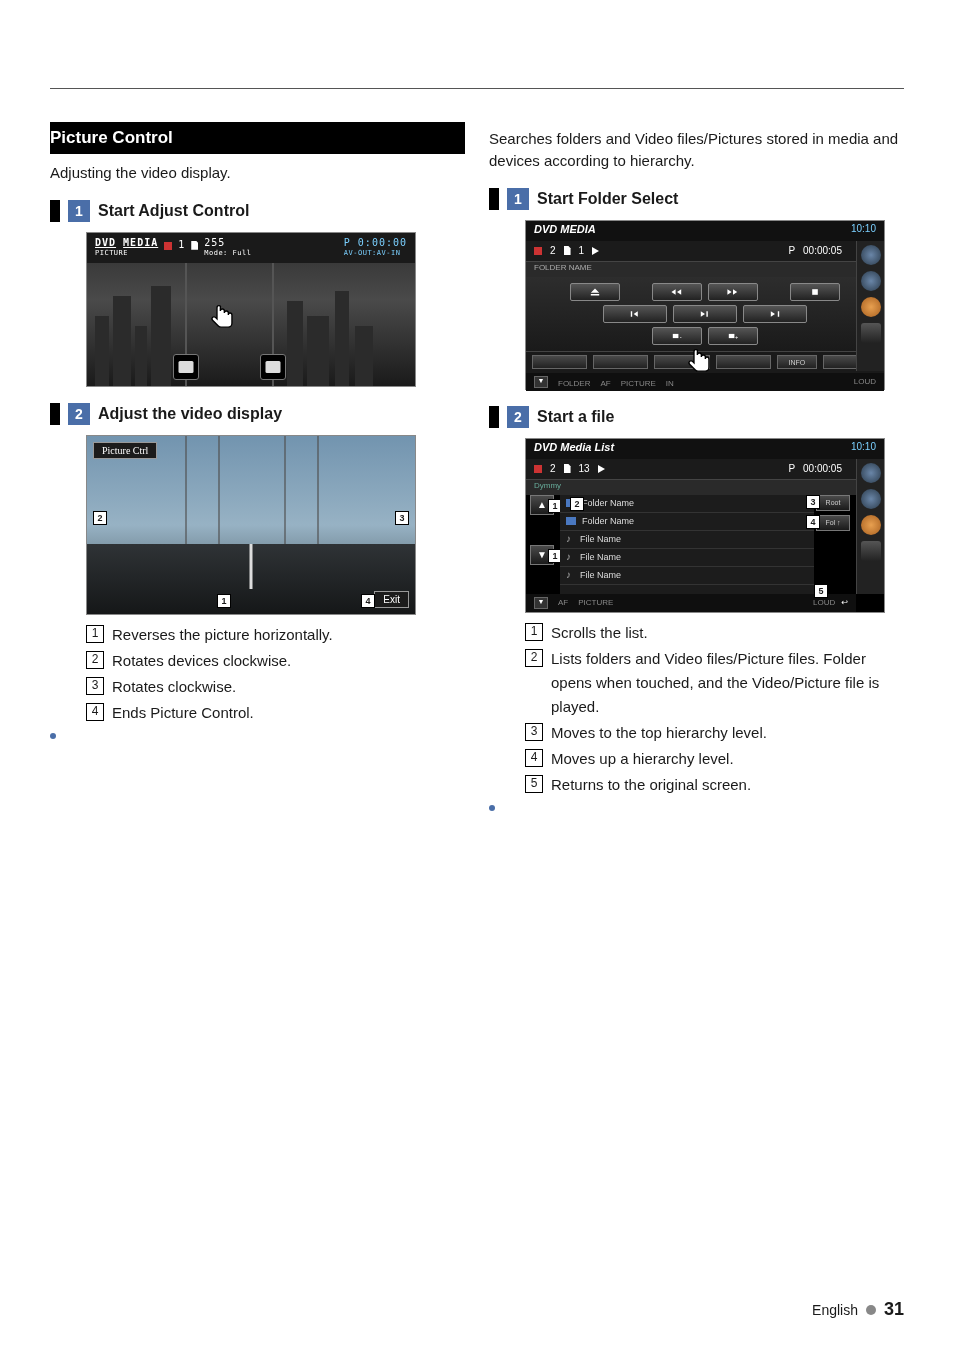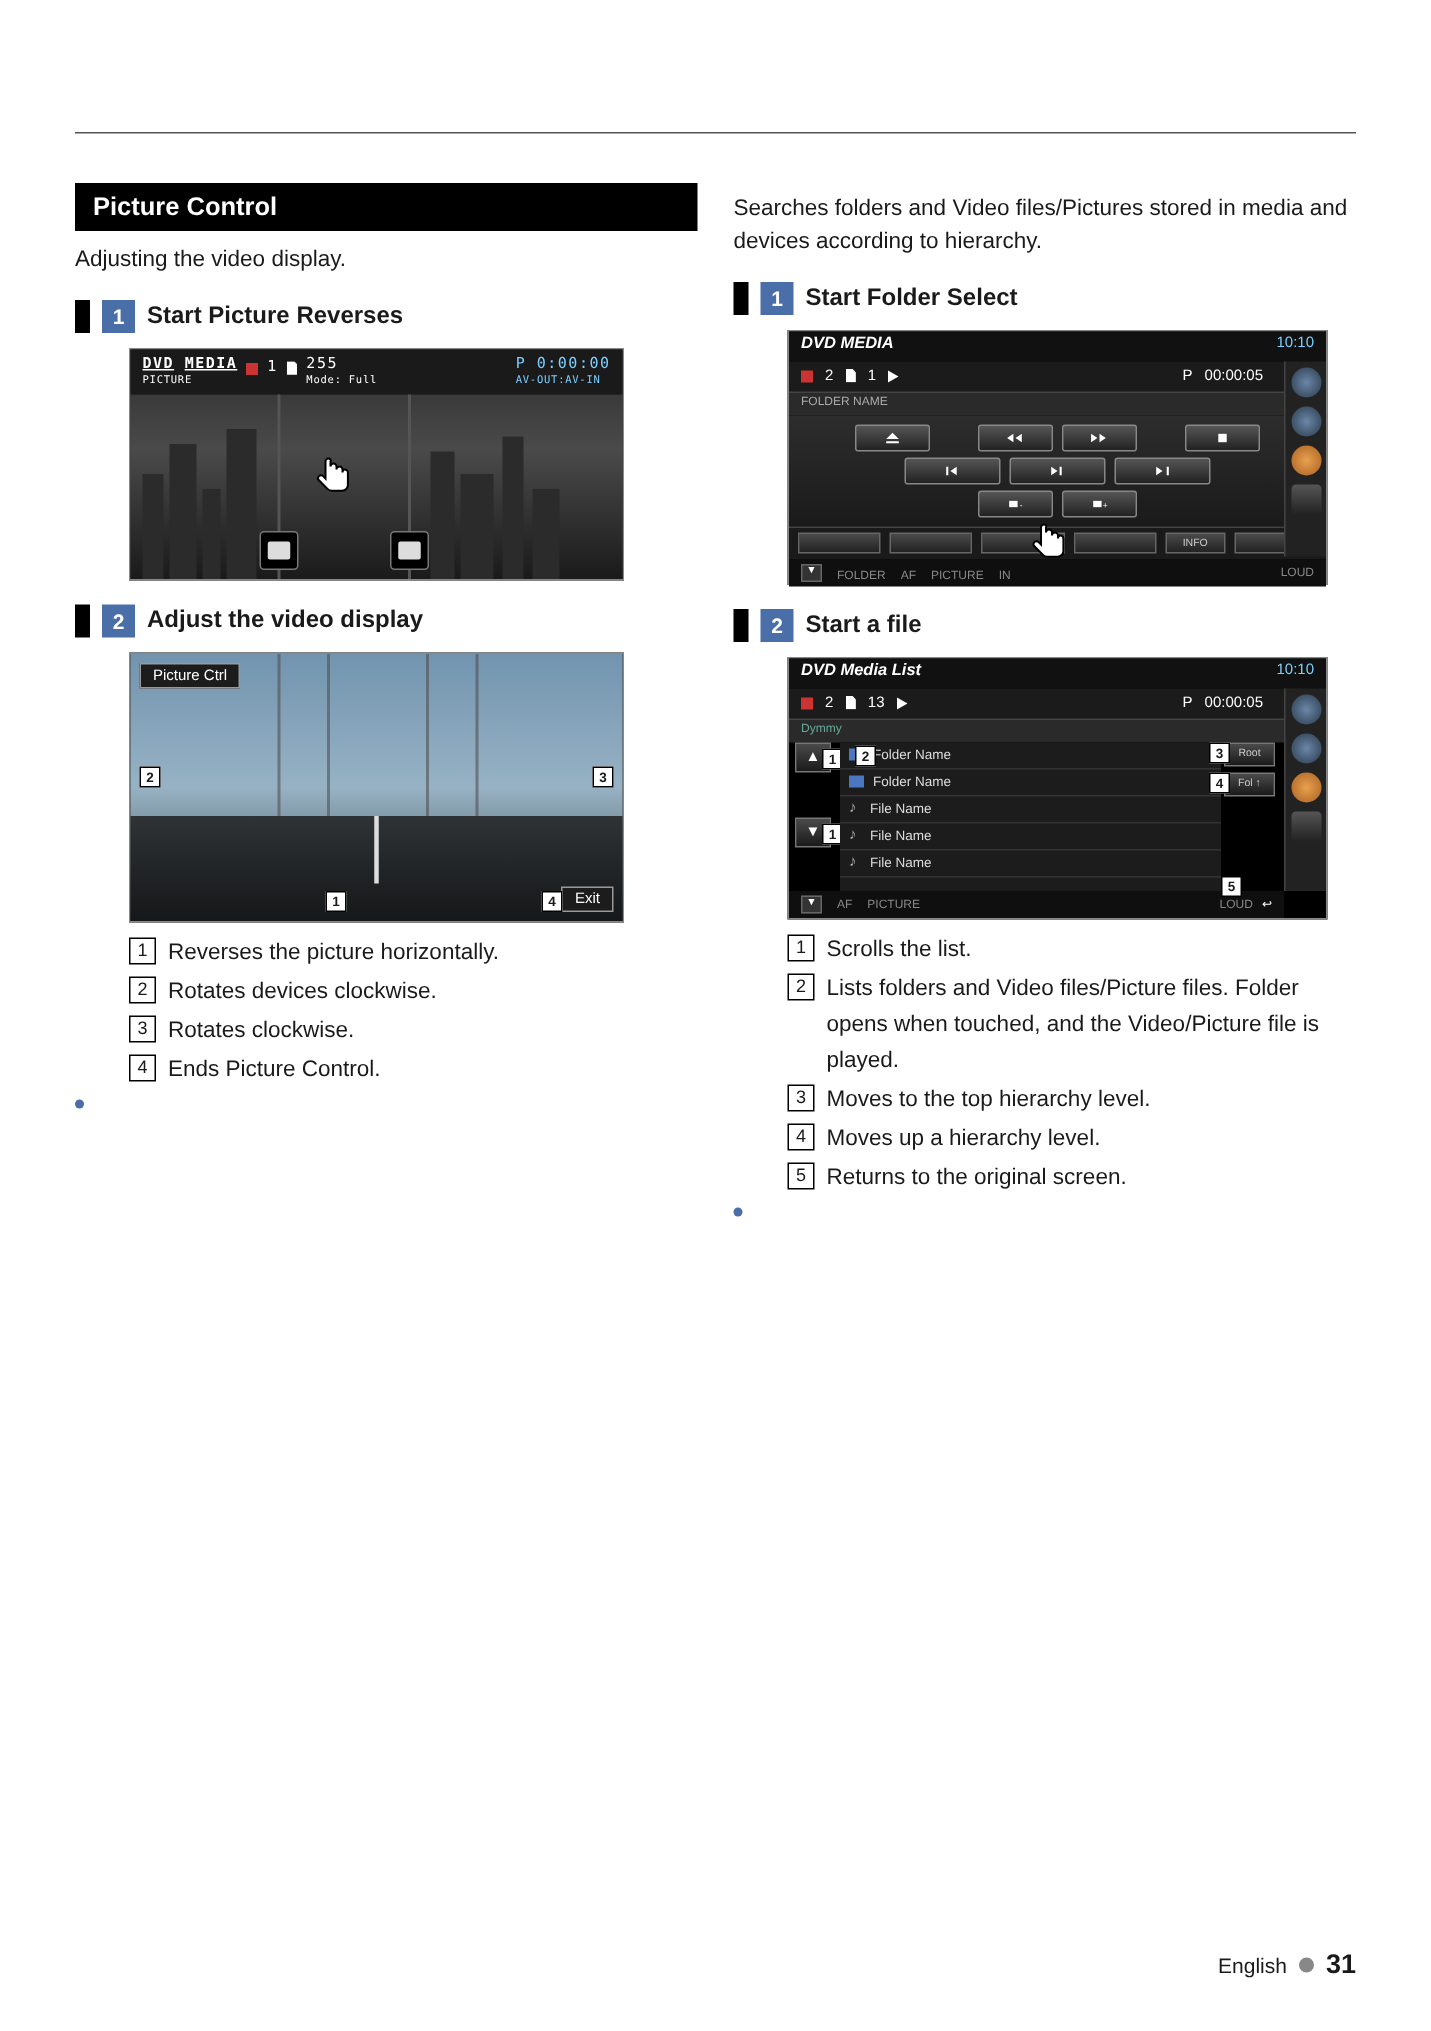--- a/index.html
+++ b/index.html
@@ -1,21 +1,21 @@
 <!DOCTYPE html>
 <html><head>
 <meta charset="utf-8">
 <style>
   * { box-sizing: border-box; margin: 0; padding: 0; }
   html, body { width: 954px; height: 1354px; background: #fff; font-family: "Helvetica Neue", Arial, sans-serif; color: #1a1a1a; }
   .page { position: relative; width: 954px; height: 1354px; padding: 50px 50px 40px 50px; }
   .rule { position: absolute; top: 88px; left: 50px; right: 50px; height: 1px; background: #555; }
   .columns { display: flex; gap: 24px; margin-top: 72px; }
   .col { flex: 1 1 0; min-width: 0; }
-  .section-bar { background: #000; color: #fff; font-weight: 700; font-size: 17px; padding: 6px 12px; margin-bottom: 8px; }
+  .section-bar { background: #000; color: #fff; font-weight: 700; font-size: 17px; padding: 6px 0; margin-bottom: 8px; }
   .intro { font-size: 15px; line-height: 1.45; margin: 6px 0 14px 0; }
   .step { display: flex; align-items: center; gap: 8px; margin: 16px 0 10px 0; }
   .step-tab { width: 10px; height: 22px; background: #000; }
   .step-num { width: 22px; height: 22px; background: #4a6ea8; color: #fff; font-weight: 700; font-size: 14px; display: flex; align-items: center; justify-content: center; }
   .step-title { font-weight: 700; font-size: 16px; }
   .shot { width: 330px; margin: 6px 0 6px 36px; border: 1px solid #888; position: relative; background: #000; }
   .legend { margin: 8px 0 8px 36px; font-size: 15px; line-height: 1.6; }
   .legend-row { display: flex; align-items: flex-start; gap: 8px; margin-bottom: 2px; }
   .box-num { width: 18px; height: 18px; border: 1px solid #000; font-size: 12px; display: inline-flex; align-items: center; justify-content: center; flex: 0 0 18px; margin-top: 2px; }
   .legend-text { flex: 1; }
@@ -36,21 +36,21 @@
   .thumb svg { width:18px; height:18px; fill:#ddd; }
   .hand { position:absolute; width:32px; height:32px; }
   .hand svg { width:100%; height:100%; fill:#fff; stroke:#000; stroke-width:1; }
 
   
   .s2 { height: 180px; }
   .s2-img { position:absolute; inset:0; background: linear-gradient(#7294af 0%, #97b2c4 50%, #3d4c53 100%); }
   .s2-road { position:absolute; left:0; right:0; bottom:0; height:70px; background:linear-gradient(#2f3336, #151718); }
   .s2-lane { position:absolute; bottom:25px; left:50%; width:3px; height:45px; background:#ddd; transform:translateX(-50%); }
   .s2-cable { position:absolute; top:0; bottom:70px; width:2px; background:rgba(80,80,80,0.6); }
-  .s2-label { position:absolute; top:6px; left:6px; background:#1c1c1c; color:#fff; font-size:10px; padding:2px 8px; border:1px solid #999; font-family:Liberation Sans, sans-serif; }
+  .s2-label { position:absolute; top:6px; left:6px; background:#1c1c1c; color:#fff; font-size:10px; padding:2px 8px; border:1px solid #999; font-family:Liberation Serif, serif; }
   .s2-exit { position:absolute; bottom:6px; right:6px; background:#1c1c1c; color:#fff; font-size:10px; padding:2px 8px; border:1px solid #999; }
   .callout { position:absolute; width:14px; height:14px; background:#fff; border:1px solid #000; font-size:9px; font-weight:700; display:flex; align-items:center; justify-content:center; }
 
   
   .s3 { height: 170px; width:360px; }
   .s3-bar { height:20px; background:#111; color:#fff; font-size:11px; font-weight:700; font-style:italic; padding:2px 8px; display:flex; justify-content:space-between; }
   .s3-bar .time { color:#7bd0ff; font-weight:400; font-style:normal; font-size:10px;margin-left:46px; }
   .s3-row1 { height:20px; background:#1b1b1b; display:flex; align-items:center; gap:8px; padding:0 8px; color:#fff; font-size:10px; }
   .stop-ic { width:8px; height:8px; background:#c33; }
   .doc-ic { width:7px; height:9px; background:#fff; clip-path: polygon(0 0, 70% 0, 100% 25%, 100% 100%, 0 100%); }
@@ -92,21 +92,21 @@
 
   <div class="columns">
 
     <div class="col">
       <div class="section-bar">Picture Control</div>
       <p class="intro">Adjusting the video display.</p>
 
       <div class="step">
         <div class="step-tab"></div>
         <div class="step-num">1</div>
-        <div class="step-title">Start Picture Reverses</div>
+        <div class="step-title">Start Adjust Control</div>
       </div>
 
       <div class="shot s1">
         <div class="s1-top">
           <div>
             <span class="title"><span>DVD</span> <span>MEDIA</span></span>
             <span class="sm">PICTURE</span>
           </div>
           <div class="stop-ic" style="margin-top:5px"></div>
           <div style="margin-top:2px">1</div>

